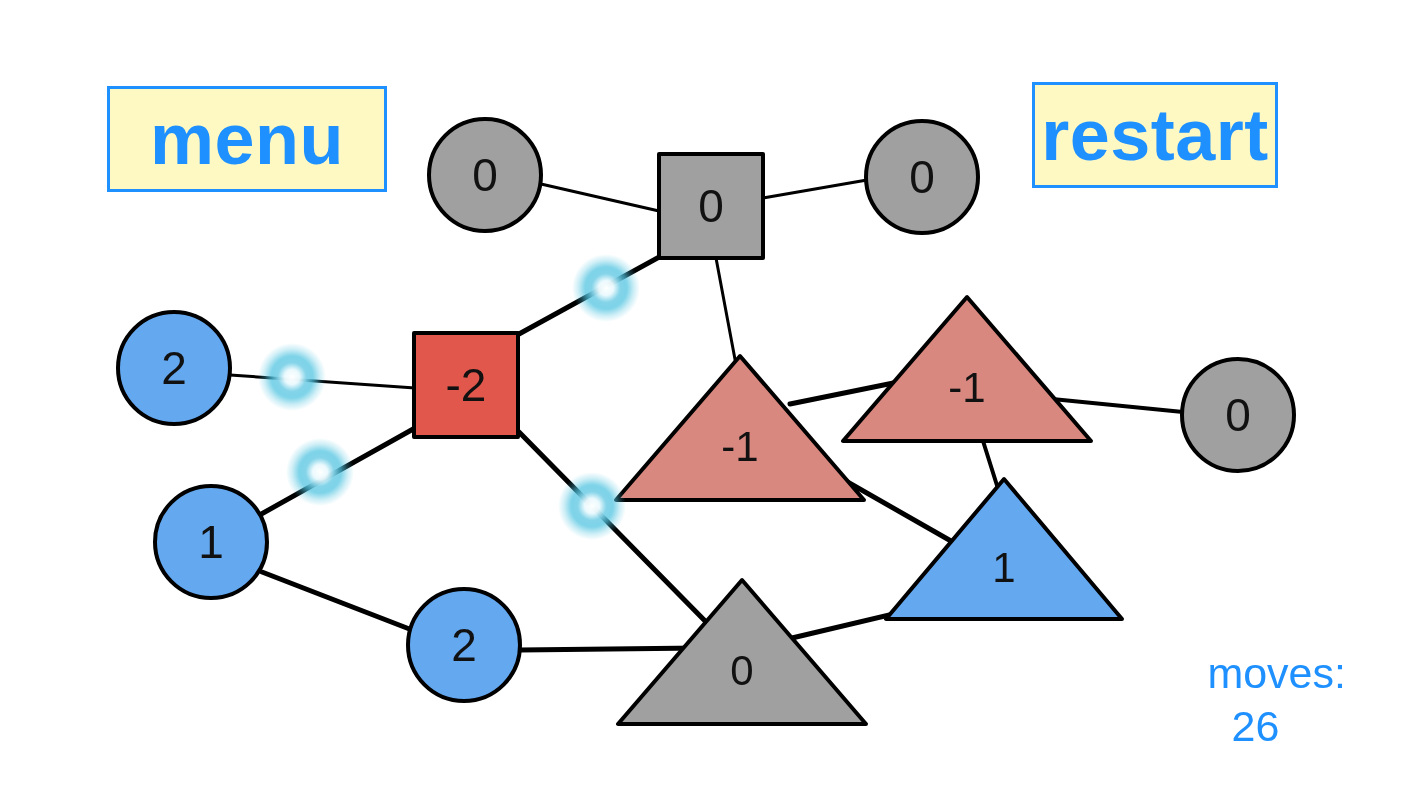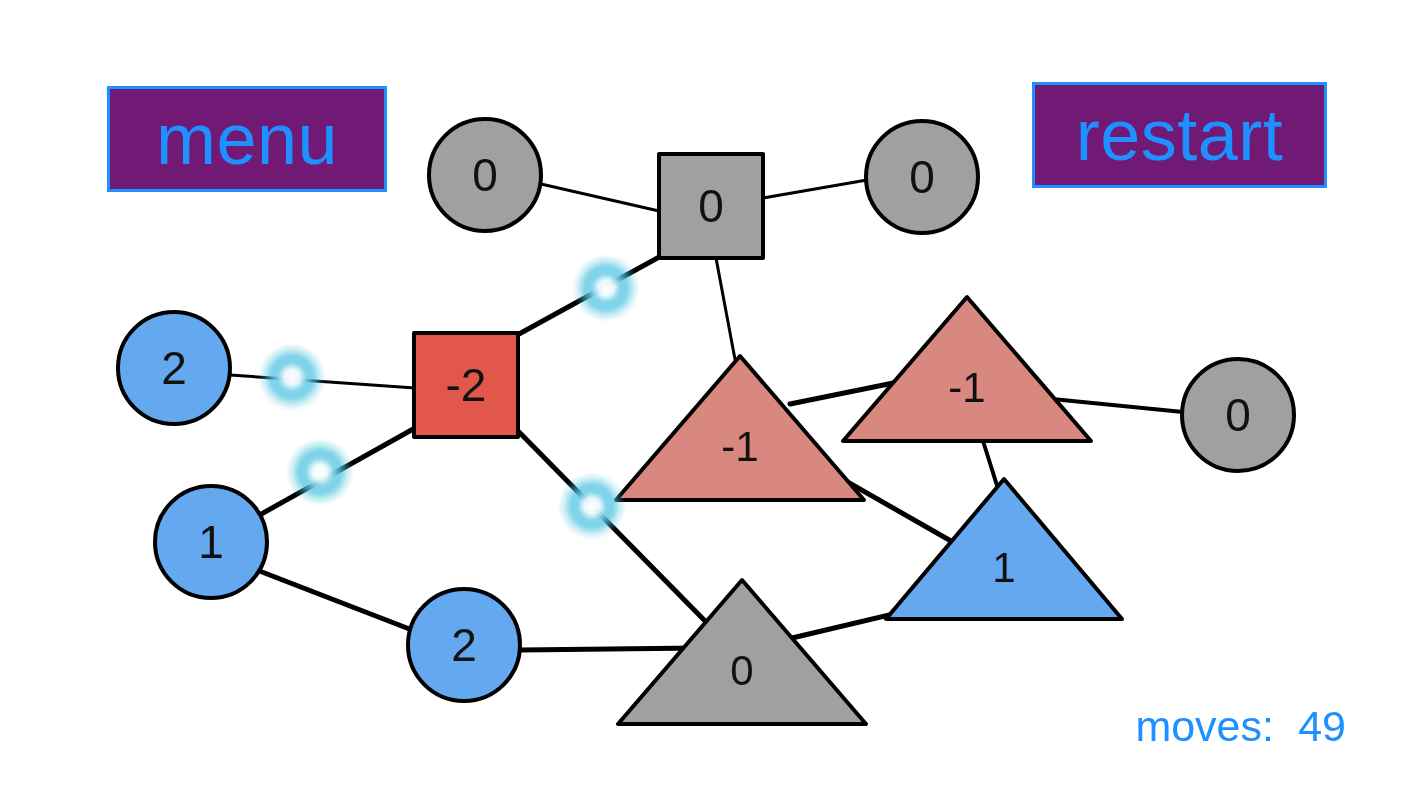--- a/index.html
+++ b/index.html
@@ -16,62 +16,63 @@
     height: 800px;
     background: #ffffff;
     overflow: hidden;
   }
 
   
   .ui-button {
     position: absolute;
     box-sizing: border-box;
     border: 3px solid #1e90ff;
-    background: #701a75;
+    background: #fef9c3;
     color: #1e90ff;
     font-family: "Liberation Sans", sans-serif;
-    font-weight: 400;
+    font-weight: 700;
     display: flex;
     align-items: center;
     justify-content: center;
     cursor: pointer;
     line-height: 1;
     letter-spacing: 0.5px;
   }
   #menu-button {
     left: 107px;
     top: 86px;
     width: 280px;
     height: 106px;
     font-size: 72px;
   }
   #restart-button {
     left: 1032px;
     top: 82px;
-    width: 295px;
+    width: 246px;
     height: 106px;
     font-size: 72px;
   }
 
   
   #stats {
     position: absolute;
     right: 68px;
     bottom: 48px;
     color: #1e90ff;
     font-size: 43px;
     font-weight: 300;
     text-align: right;
     line-height: 1.22;
   }
   .stat-row {
     display: flex;
     justify-content: flex-end;
     align-items: baseline;
     white-space: pre;
+    flex-direction: column;
   }
   .stat-label { }
   .stat-value {
     display: inline-block;
     min-width: 72px;
     text-align: right;
   }
 
   
   #graph {
@@ -195,17 +196,17 @@
     <span>menu</span>
   </div>
 
   <div class="ui-button" id="restart-button">
     <span>restart</span>
   </div>
 
   <div id="stats">
     <div class="stat-row">
       <span class="stat-label">moves:</span>
-      <span class="stat-value">49</span>
+      <span class="stat-value">26</span>
     </div>
   </div>
 
 </div>
 
 </body></html>

